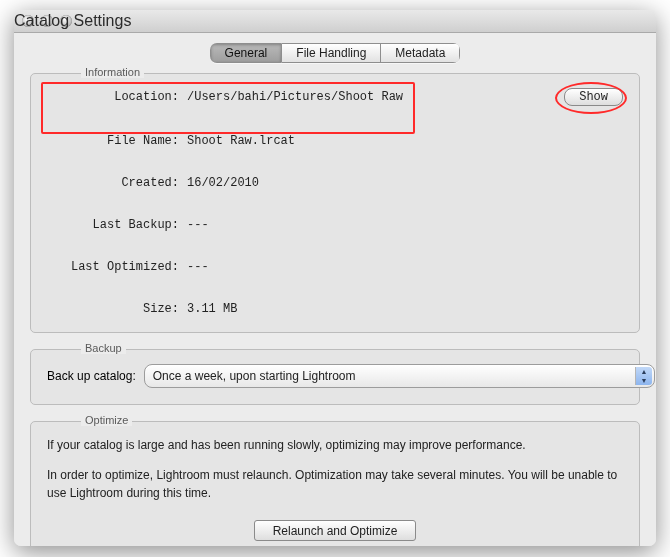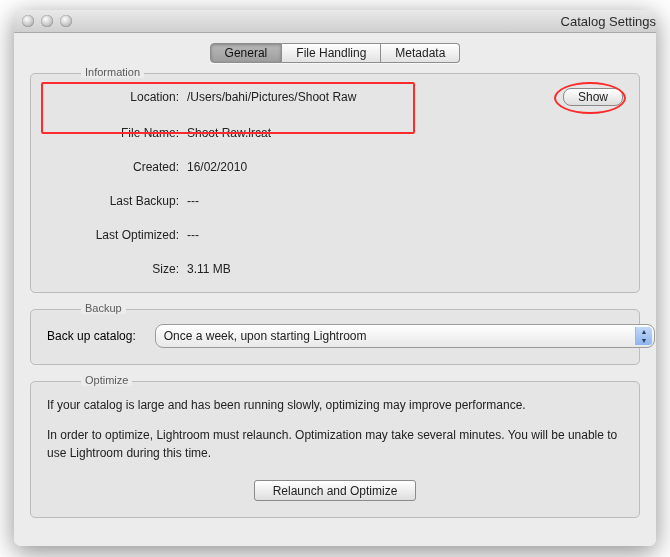--- a/index.html
+++ b/index.html
@@ -41,39 +41,39 @@
   .tl {
     width: 12px;
     height: 12px;
     border-radius: 50%;
     background: radial-gradient(circle at 40% 35%, #fdfdfd, #b9b9b9 70%);
     box-shadow: inset 0 0 1px rgba(0,0,0,0.6);
   }
   .titlebar-title {
     position: absolute;
     left: 0; right: 0;
-    text-align: right;
-    font-size: 13px;
+    text-align: left;
+    font-size: 16px;
     color: #2b2b2b;
     pointer-events: none;
   }
   
   .window-body {
     background: #ececec;
     padding: 10px 16px 16px 16px;
   }
   
   .tabs {
     display: flex;
     justify-content: center;
     margin-bottom: 10px;
   }
   .seg {
     display: flex;
-    border-radius: 0;
+    border-radius: 7px;
     overflow: hidden;
     box-shadow: 0 1px 0 rgba(255,255,255,0.6);
   }
   .seg button {
     height: 20px;
     padding: 0 14px;
     font-size: 12px;
     font-family: inherit;
     border: 1px solid #8e8e8e;
     background: linear-gradient(#ffffff, #e2e2e2);
@@ -106,23 +106,24 @@
     background: #ececec;
     padding: 0 4px;
     font-size: 11px;
     color: #5a5a5a;
     margin-left: 40px;
   }
   
   .info-rows {
     display: grid;
     grid-template-columns: 140px 1fr auto;
-    row-gap: 20px;
-    align-items: center;
-    position: relative;
+    row-gap: 28px;
+    align-items: center;
+    position: relative;
+    font-family: Liberation Mono, monospace;
   }
   .lbl {
     text-align: right;
     padding-right: 8px;
     color: #222;
   }
   .val {
     color: #222;
   }
   .show-btn-cell {
@@ -150,21 +151,21 @@
   .hl-ellipse {
     position: absolute;
     border: 2px solid #ff2a2a;
     border-radius: 50%;
     pointer-events: none;
   }
   
   .backup-row {
     display: flex;
     align-items: center;
-    gap: 19px;
+    gap: 8px;
   }
   .backup-label {
     white-space: nowrap;
   }
   .select-wrap {
     flex: 1;
     position: relative;
   }
   .select {
     width: 100%;

